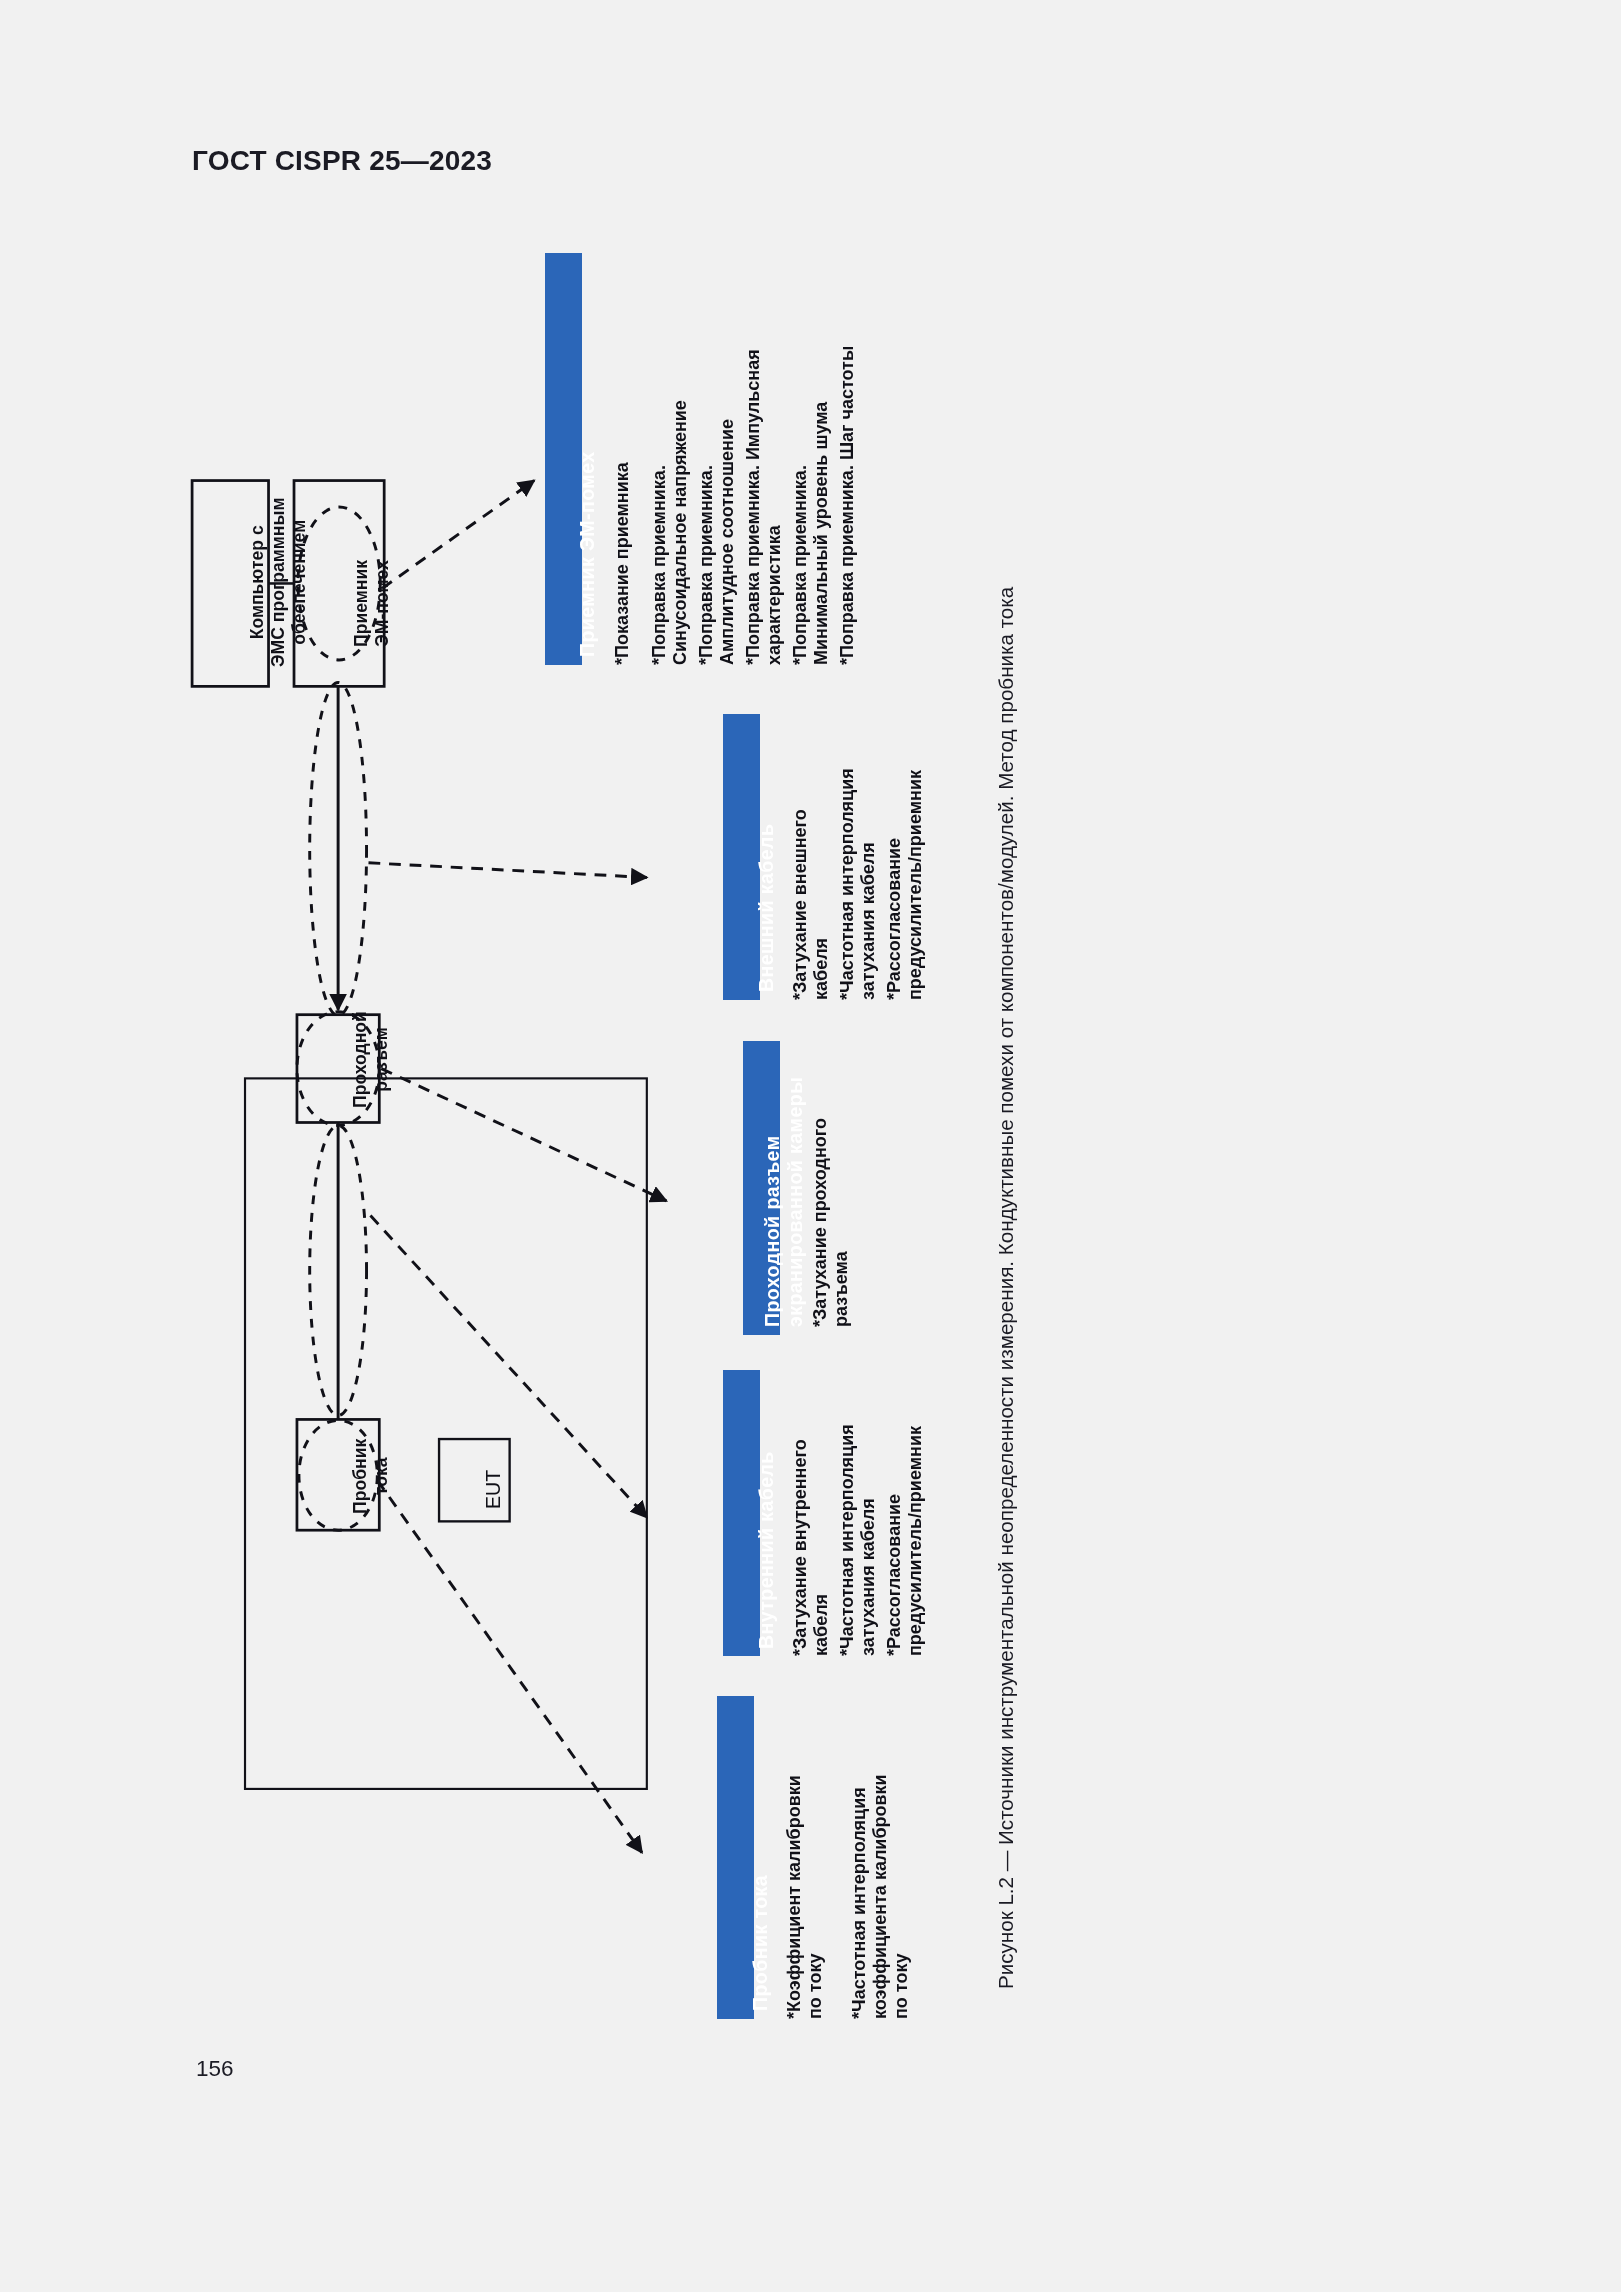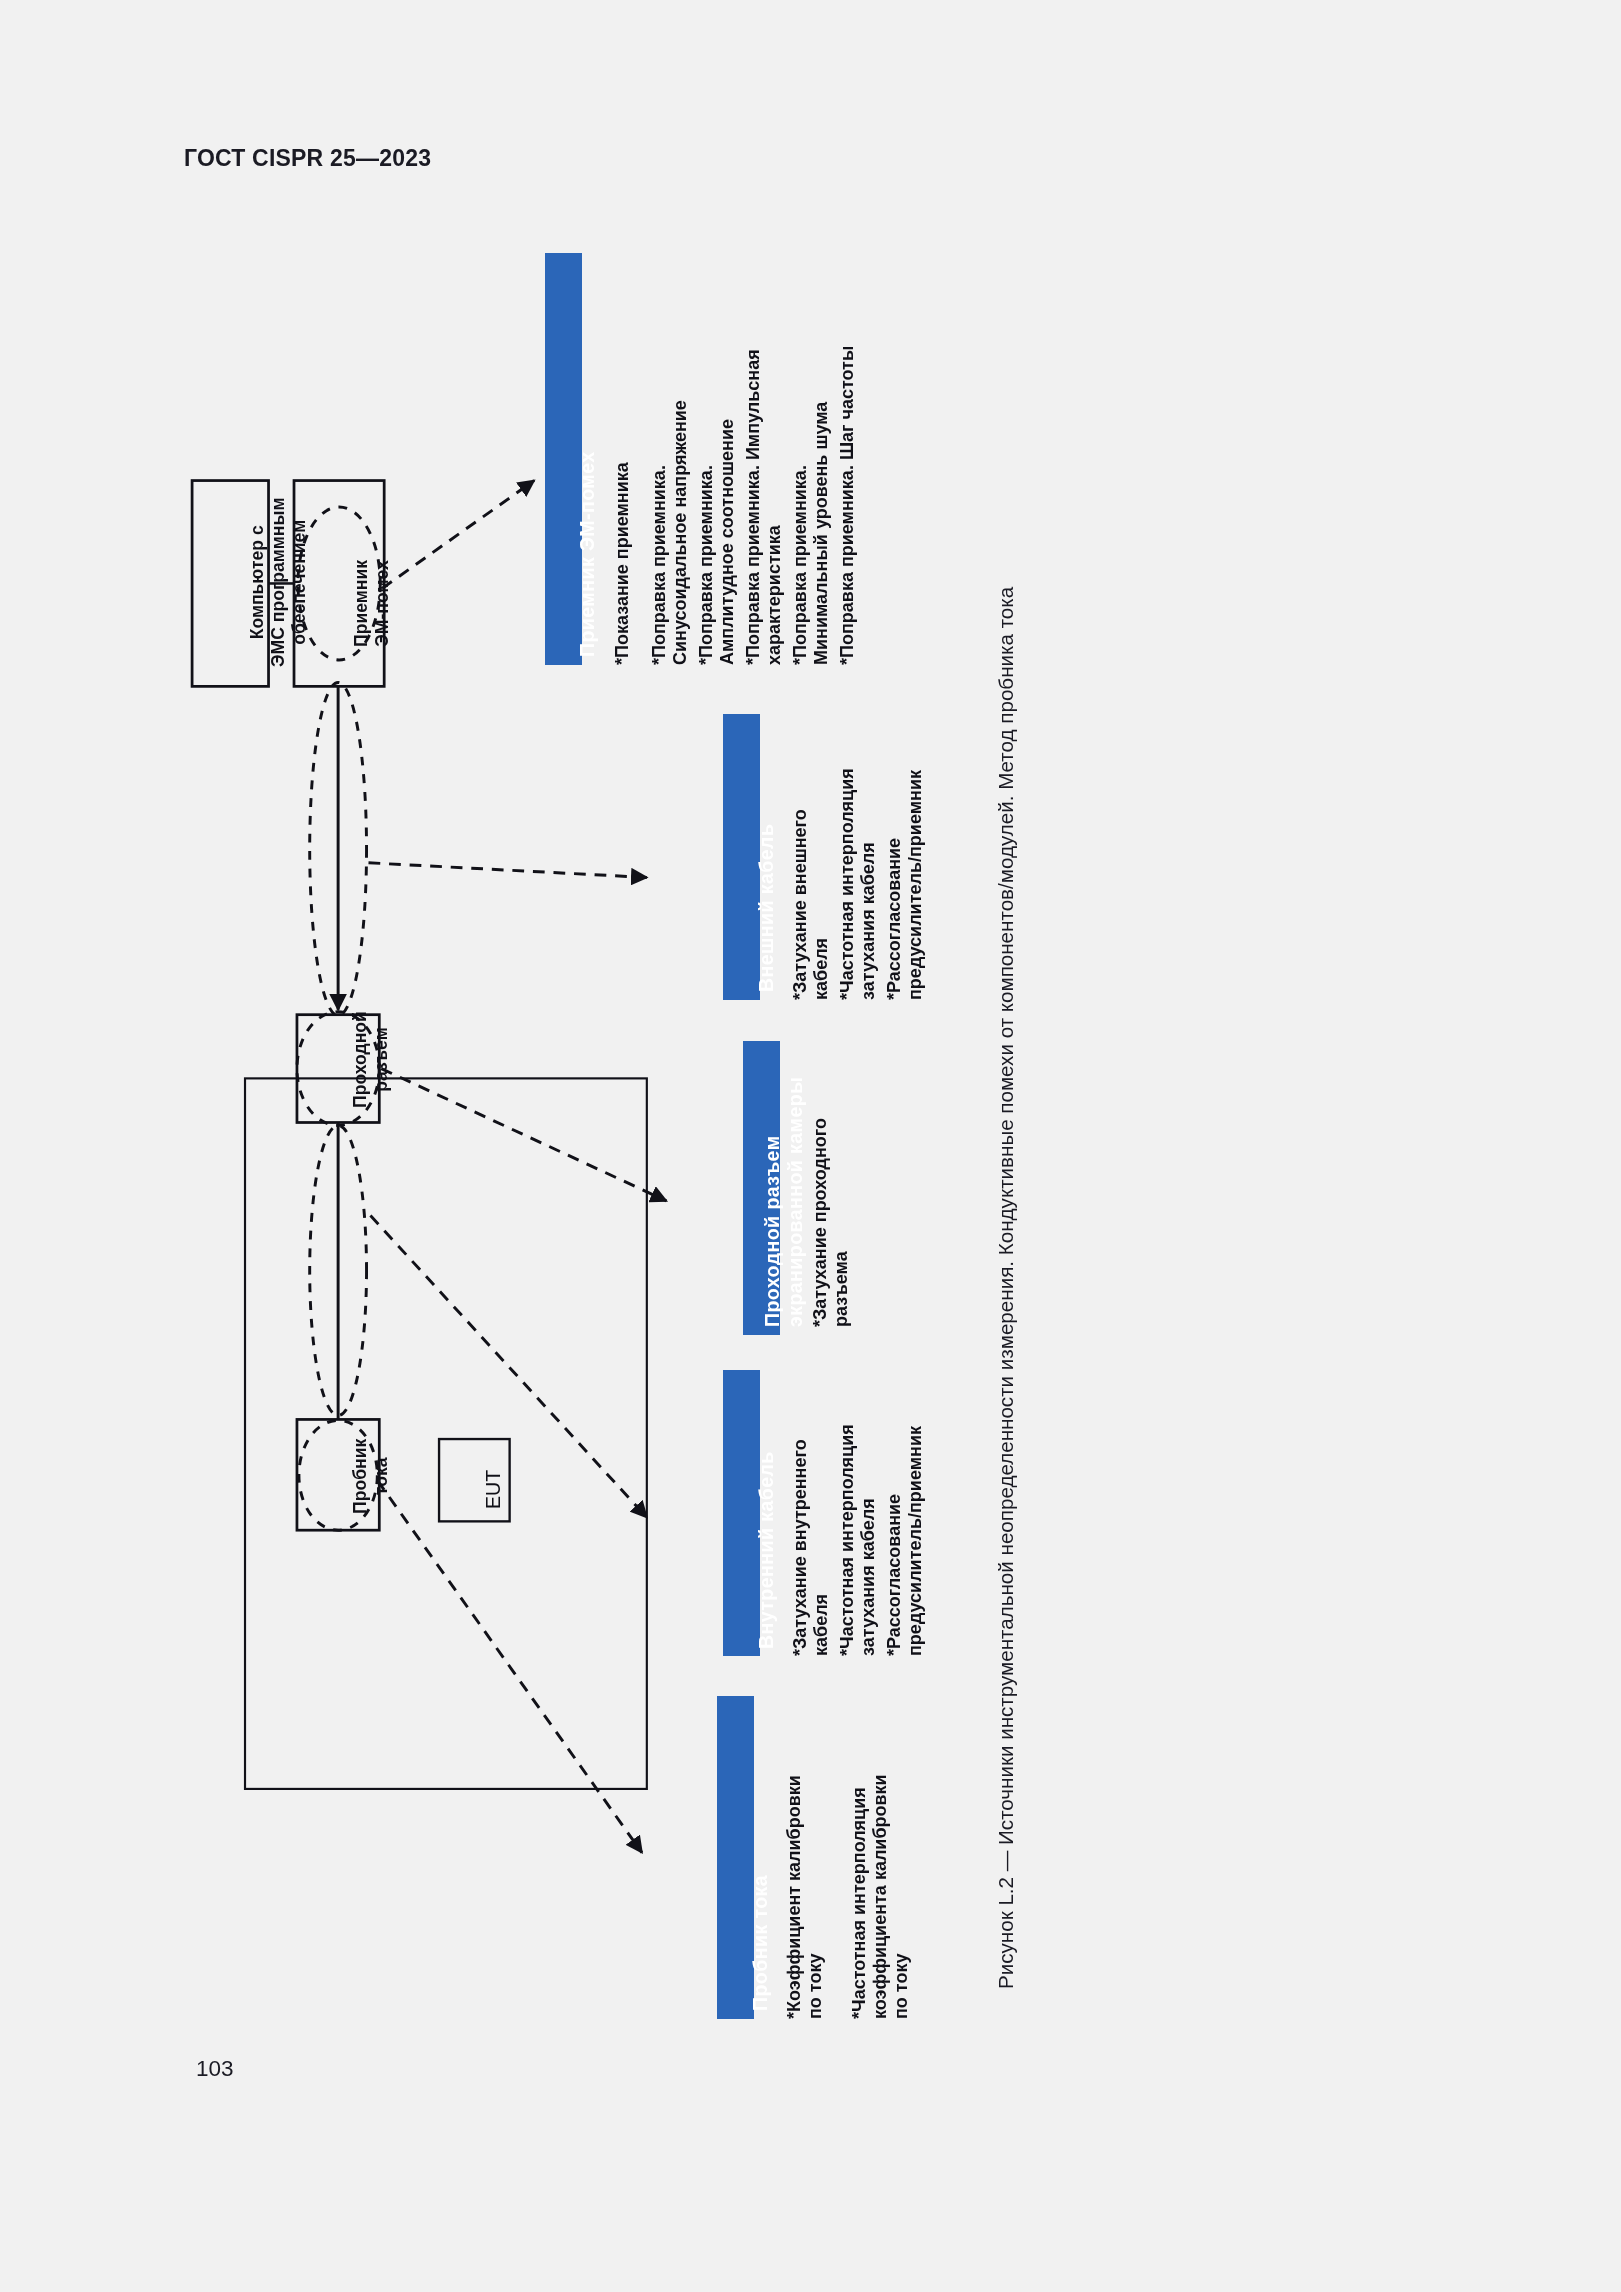--- a/index.html
+++ b/index.html
@@ -11,23 +11,23 @@
     height: 2293px;
     background: #f1f1f1;
     font-family: "Liberation Sans", sans-serif;
     position: relative;
     overflow: hidden;
   }
 
   
   #page-header {
     position: absolute;
-    left: 184px;
+    left: 192px;
     top: 145px;
-    font-size: 23px;
+    font-size: 28px;
     font-weight: bold;
     color: #1b1b24;
     letter-spacing: 0.2px;
     white-space: nowrap;
   }
   #page-number {
     position: absolute;
     left: 196px;
     top: 2056px;
     font-size: 22.5px;
@@ -255,14 +255,14 @@
   <div class="bullet" style="left:849px; top:2019px; transform:rotate(-90deg);">
     <span>*Частотная интерполяция</span>
     <span class="l2">коэффициента калибровки</span>
     <span class="l2">по току</span>
   </div>
 
 </div>
 
 <div id="figure-caption">Рисунок L.2 — Источники инструментальной неопределенности измерения. Кондуктивные помехи от компонентов/модулей. Метод пробника тока</div>
 
-<div id="page-number">103</div>
+<div id="page-number">156</div>
 
 
 </body></html>

